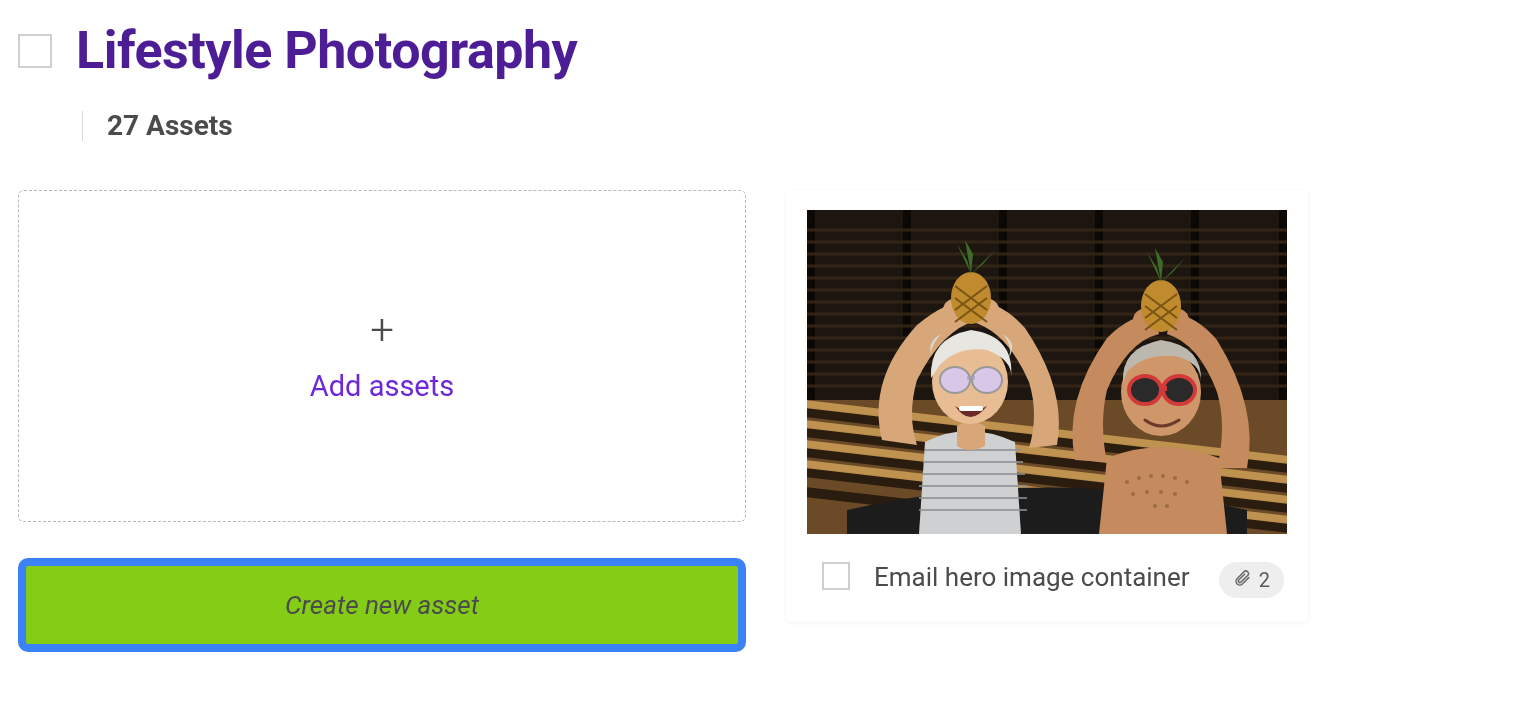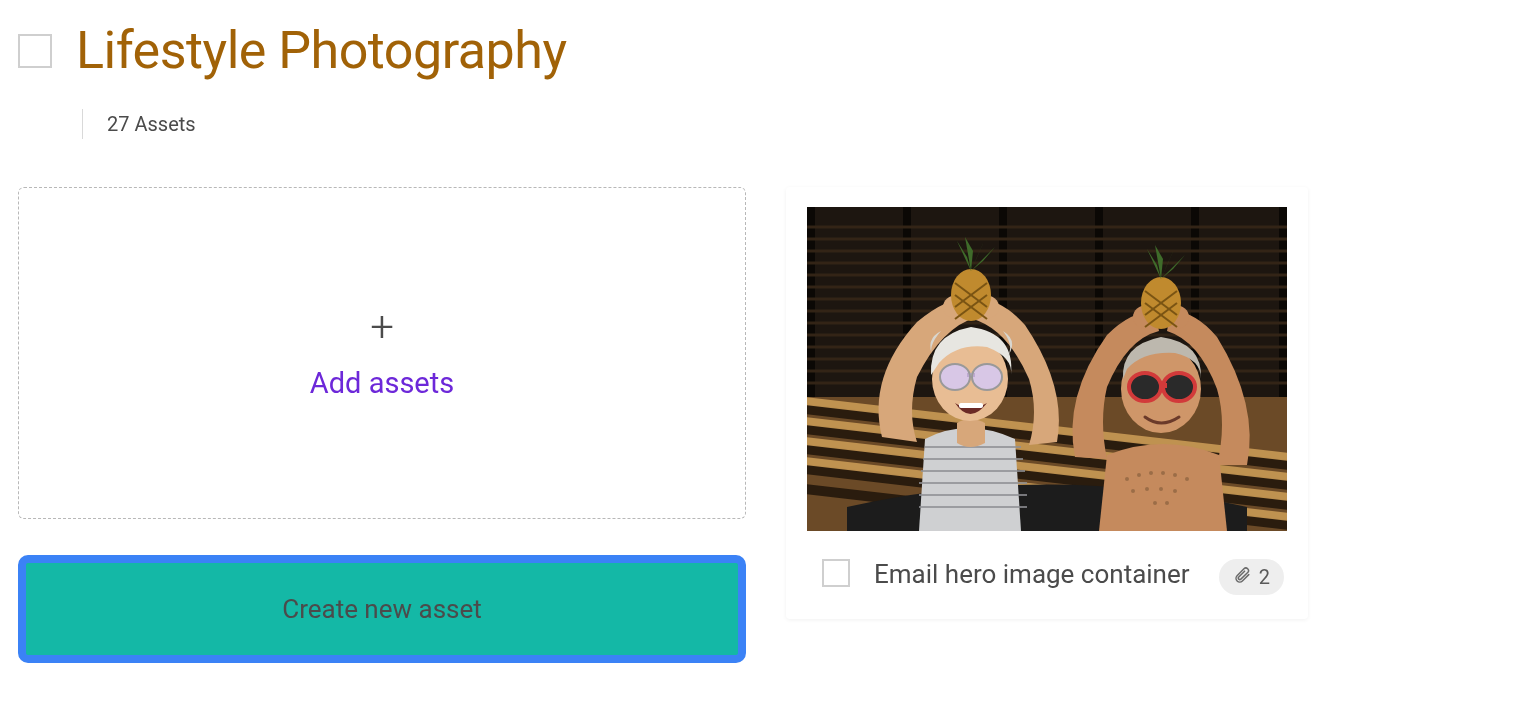--- a/index.html
+++ b/index.html
@@ -29,39 +29,40 @@
     }
     .checkbox-sm {
       width: 28px;
       height: 28px;
       border: 2px solid #cfcfcf;
       background: #fff;
       flex: 0 0 auto;
     }
     .title {
       font-size: 52px;
-      font-weight: 400;
-      color: #a16207;
+      font-weight: 700;
+      color: #4c1d95;
       letter-spacing: -0.5px;
     }
     .subhead {
       display: flex;
       align-items: center;
       margin-left: 64px;
       margin-bottom: 48px;
     }
     .vdiv {
       width: 1px;
       height: 30px;
       background: #d9d9d9;
       margin-right: 24px;
     }
     .asset-count {
-      font-size: 20px;
+      font-size: 28px;
       color: #4b4b4b;
+      font-weight: bold;
     }
     .grid {
       display: flex;
       gap: 40px;
       align-items: flex-start;
     }
     .col {
       flex: 0 0 auto;
     }
     .dropzone {
@@ -82,30 +83,31 @@
       line-height: 1;
       margin-bottom: 18px;
     }
     .drop-label {
       font-size: 29px;
       color: #6d28d9;
     }
     .create-btn {
       margin-top: 36px;
       width: 728px;
-      height: 108px;
+      height: 94px;
       border: 8px solid #3b82f6;
       border-radius: 10px;
-      background: #14b8a6;
+      background: #84cc16;
       display: flex;
       align-items: center;
       justify-content: center;
       font-size: 26px;
       color: #4b4b4b;
       cursor: pointer;
+      font-style: italic;
     }
     .card {
       width: 522px;
       background: #fff;
       border-radius: 4px;
       box-shadow: 0 1px 4px rgba(0,0,0,0.06);
       overflow: hidden;
     }
     .thumb {
       width: 480px;

